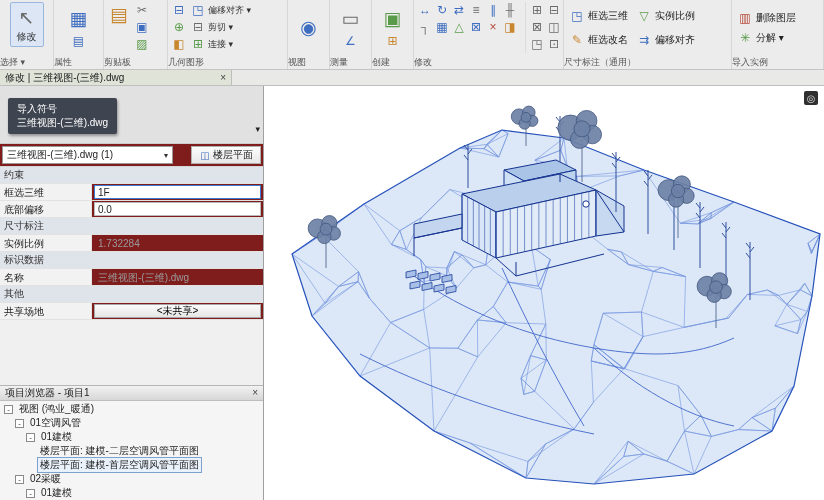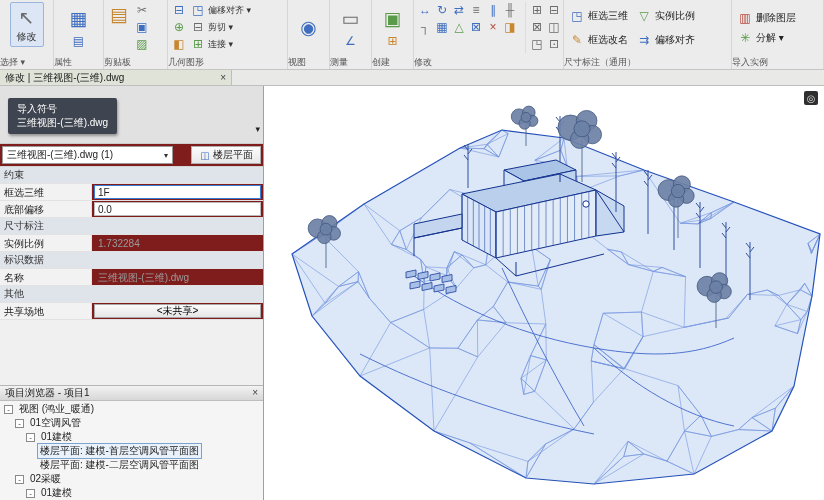--- a/index.html
+++ b/index.html
@@ -301,25 +301,25 @@
             <span class="tlabel">视图 (鸿业_暖通)</span>
           </div>
           <div class="titem" style="padding-left: 15px;">
             <span class="exp">-</span>
             <span class="tlabel">01空调风管</span>
           </div>
           <div class="titem" style="padding-left: 26px;">
             <span class="exp">-</span>
             <span class="tlabel">01建模</span>
           </div>
+          <div class="titem" style="padding-left: 37px;">
+            <span class="tlabel">楼层平面: 建模-二层空调风管平面图</span>
+          </div>
           <div class="titem selected" style="padding-left: 37px;">
             <span class="tlabel">楼层平面: 建模-首层空调风管平面图</span>
-          </div>
-          <div class="titem" style="padding-left: 37px;">
-            <span class="tlabel">楼层平面: 建模-二层空调风管平面图</span>
           </div>
           <div class="titem" style="padding-left: 15px;">
             <span class="exp">-</span>
             <span class="tlabel">02采暖</span>
           </div>
           <div class="titem" style="padding-left: 26px;">
             <span class="exp">-</span>
             <span class="tlabel">01建模</span>
           </div>
         </div>

